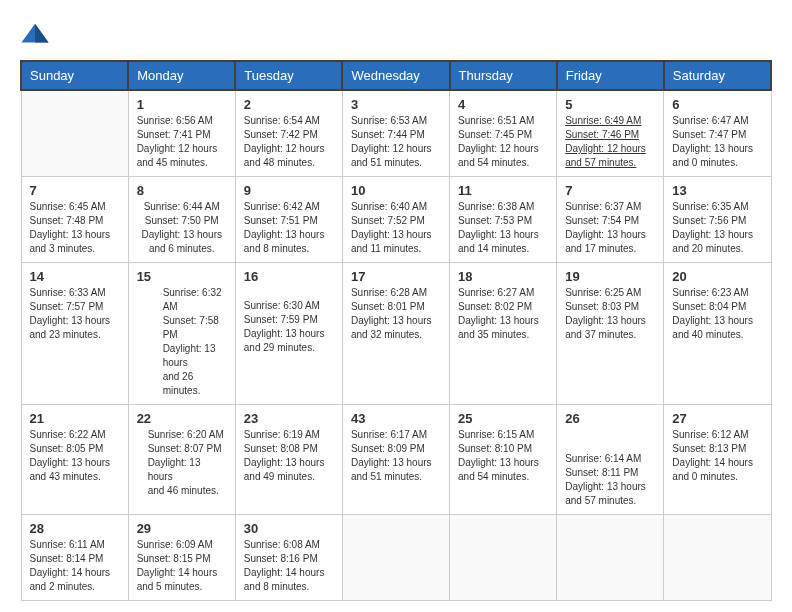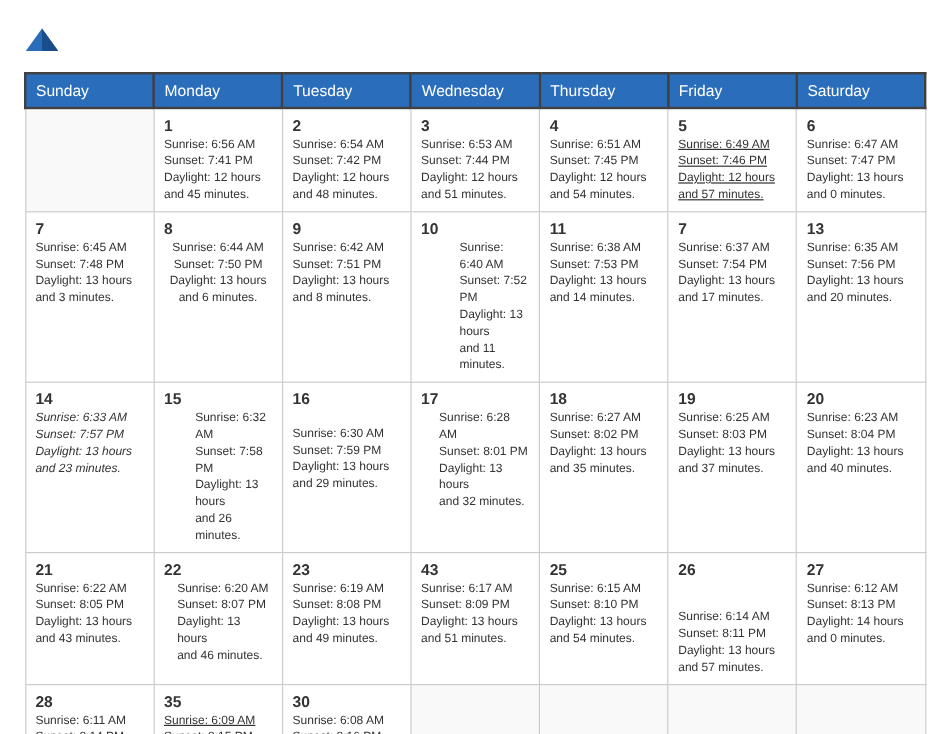--- a/index.html
+++ b/index.html
@@ -190,21 +190,21 @@
         </td>
         <td>
           <span class="day-number">9</span>
           <div class="day-info" style="white-space: pre-line;">Sunrise: 6:42 AM
 Sunset: 7:51 PM
 Daylight: 13 hours
 and 8 minutes.</div>
         </td>
         <td>
           <span class="day-number">10</span>
-          <div class="day-info" style="white-space: pre-line; margin-left: 32px;">Sunrise: 6:40 AM
+          <div class="day-info" style="white-space: pre-line;">Sunrise: 6:40 AM
 Sunset: 7:52 PM
 Daylight: 13 hours
 and 11 minutes.</div>
         </td>
         <td>
           <span class="day-number">11</span>
           <div class="day-info" style="white-space: pre-line;">Sunrise: 6:38 AM
 Sunset: 7:53 PM
 Daylight: 13 hours
 and 14 minutes.</div>
@@ -220,42 +220,42 @@
           <span class="day-number">13</span>
           <div class="day-info" style="white-space: pre-line;">Sunrise: 6:35 AM
 Sunset: 7:56 PM
 Daylight: 13 hours
 and 20 minutes.</div>
         </td>
       </tr>
       <tr>
         <td>
           <span class="day-number">14</span>
-          <div class="day-info" style="white-space: pre-line; font-style: italic;">Sunrise: 6:33 AM
+          <div class="day-info" style="white-space: pre-line;">Sunrise: 6:33 AM
 Sunset: 7:57 PM
 Daylight: 13 hours
 and 23 minutes.</div>
         </td>
         <td>
           <span class="day-number">15</span>
           <div class="day-info" style="white-space: pre-line; margin-left: 26px;">Sunrise: 6:32 AM
 Sunset: 7:58 PM
 Daylight: 13 hours
 and 26 minutes.</div>
         </td>
         <td>
           <span class="day-number">16</span>
           <div class="day-info" style="white-space: pre-line; margin-top: 15px;">Sunrise: 6:30 AM
 Sunset: 7:59 PM
 Daylight: 13 hours
 and 29 minutes.</div>
         </td>
         <td>
           <span class="day-number">17</span>
-          <div class="day-info" style="white-space: pre-line; margin-left: 15px;">Sunrise: 6:28 AM
+          <div class="day-info" style="white-space: pre-line;">Sunrise: 6:28 AM
 Sunset: 8:01 PM
 Daylight: 13 hours
 and 32 minutes.</div>
         </td>
         <td>
           <span class="day-number">18</span>
           <div class="day-info" style="white-space: pre-line;">Sunrise: 6:27 AM
 Sunset: 8:02 PM
 Daylight: 13 hours
 and 35 minutes.</div>
@@ -328,22 +328,22 @@
       </tr>
       <tr>
         <td>
           <span class="day-number">28</span>
           <div class="day-info" style="white-space: pre-line;">Sunrise: 6:11 AM
 Sunset: 8:14 PM
 Daylight: 14 hours
 and 2 minutes.</div>
         </td>
         <td>
-          <span class="day-number">35</span>
-          <div class="day-info" style="white-space: pre-line; text-decoration: underline;">Sunrise: 6:09 AM
+          <span class="day-number">29</span>
+          <div class="day-info" style="white-space: pre-line;">Sunrise: 6:09 AM
 Sunset: 8:15 PM
 Daylight: 14 hours
 and 5 minutes.</div>
         </td>
         <td>
           <span class="day-number">30</span>
           <div class="day-info" style="white-space: pre-line;">Sunrise: 6:08 AM
 Sunset: 8:16 PM
 Daylight: 14 hours
 and 8 minutes.</div>

